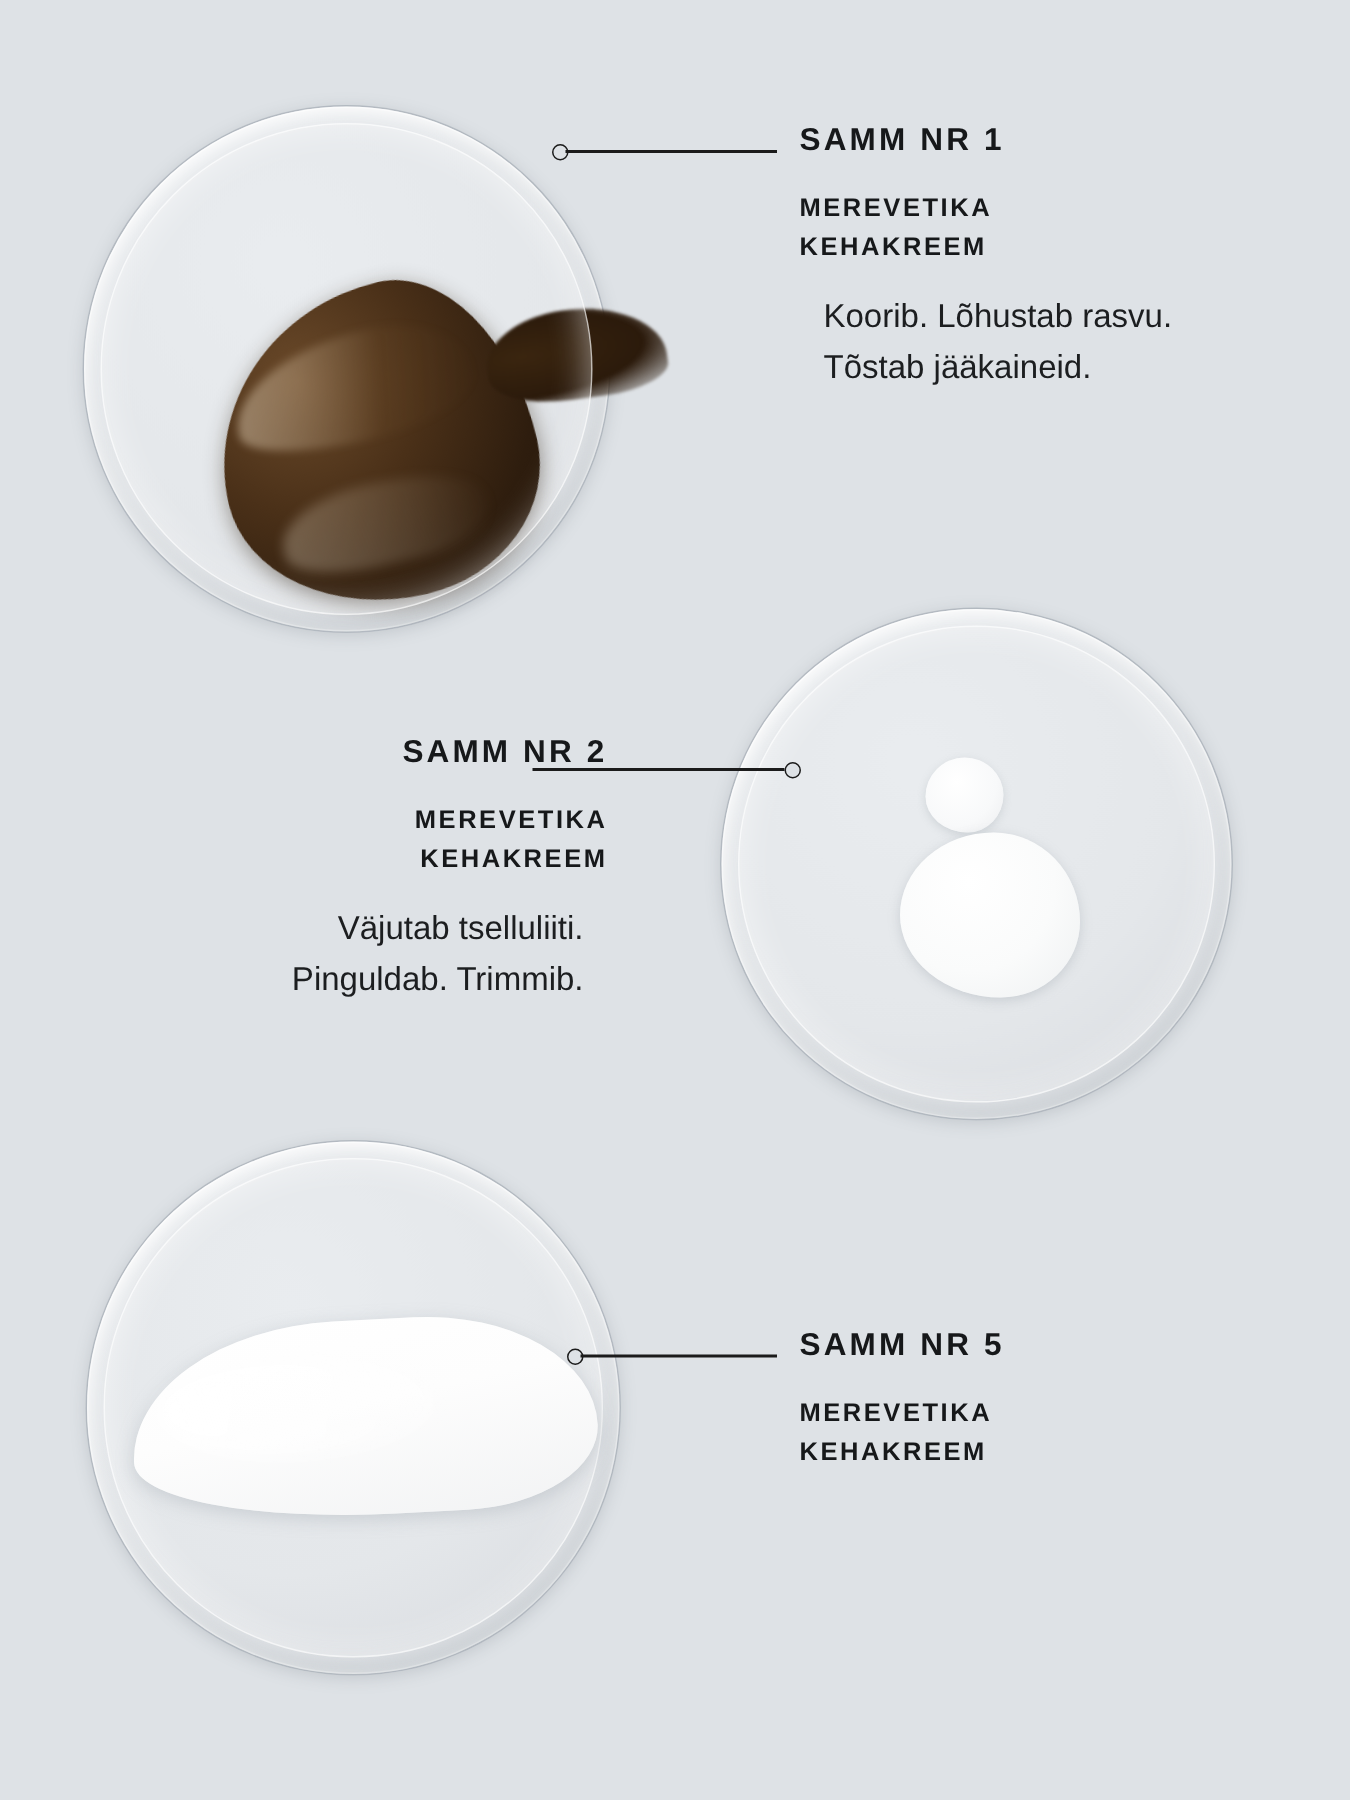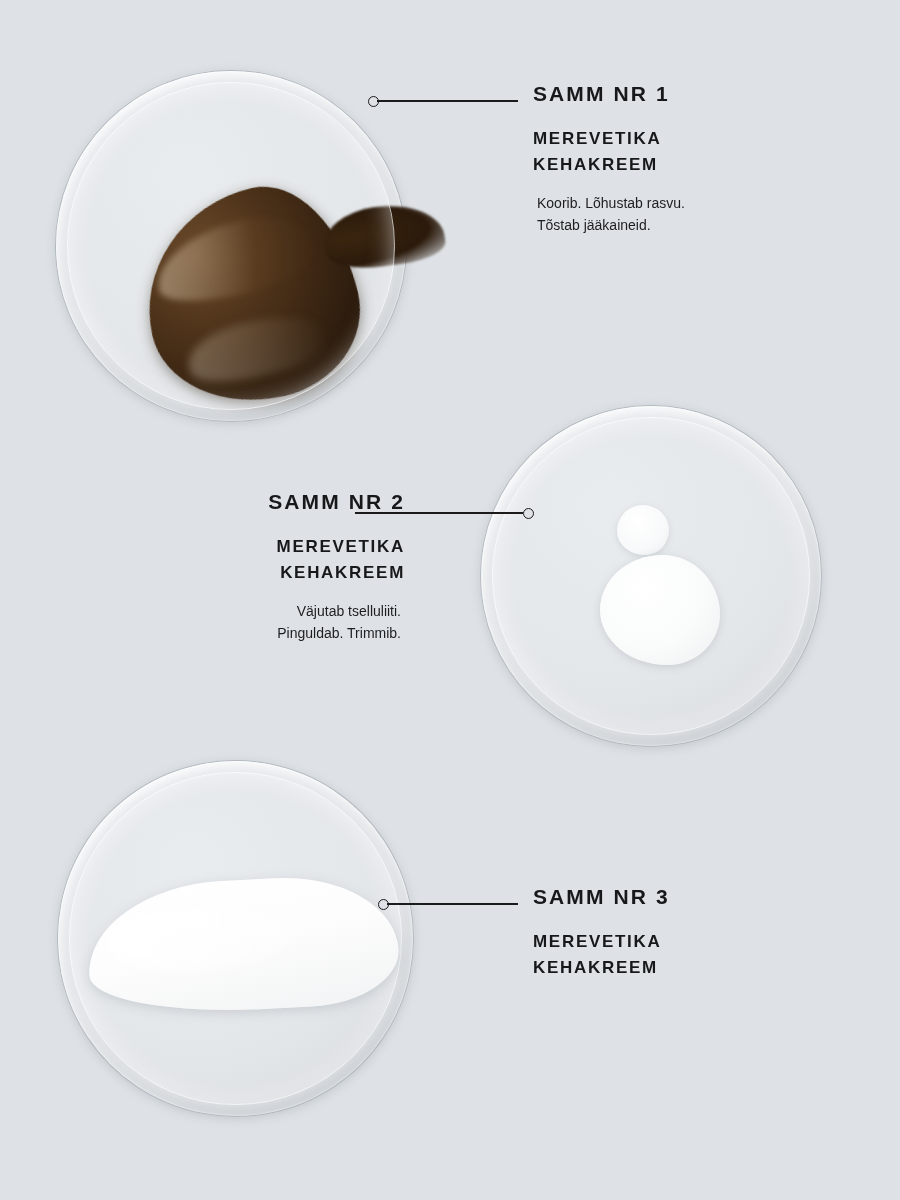--- a/index.html
+++ b/index.html
@@ -181,24 +181,24 @@
     white-space: nowrap;
   }
   .callout .product {
     font-size: 17px;
     font-weight: bold;
     letter-spacing: 1.7px;
     line-height: 1.52;
     margin: 0 0 14px 0;
   }
   .callout .desc {
-    font-size: 14px;
+    font-size: 22px;
     font-weight: normal;
     line-height: 1.58;
-    margin: 4px;
+    margin: 16px;
     color: #1c1e20;
   }
   .callout.right { text-align: left; }
   .callout.left  { text-align: right; }
 
   #callout-1 { left: 533px; top: 82px;  width: 330px; }
   #callout-2 { left: 75px;  top: 490px; width: 330px; }
   #callout-3 { left: 533px; top: 885px; width: 330px; }
 </style>
 </head>
@@ -256,20 +256,20 @@
     <div class="dish-rim"></div>
   </div>
   <div class="smear-cream"></div>
 
   <div class="leader" style="left:378px; top:903px; width:140px;">
     <div class="leader-dot" style="left:0;"></div>
     <div class="leader-line" style="left:9px; width:131px;"></div>
   </div>
 
   <div class="callout right" id="callout-3">
-    <p class="step">SAMM NR 3</p>
+    <p class="step">SAMM NR 5</p>
     <p class="product">
       <span>MEREVETIKA</span><br>
       <span>KEHAKREEM</span>
     </p>
   </div>
 
 </div>
 
 </body></html>

